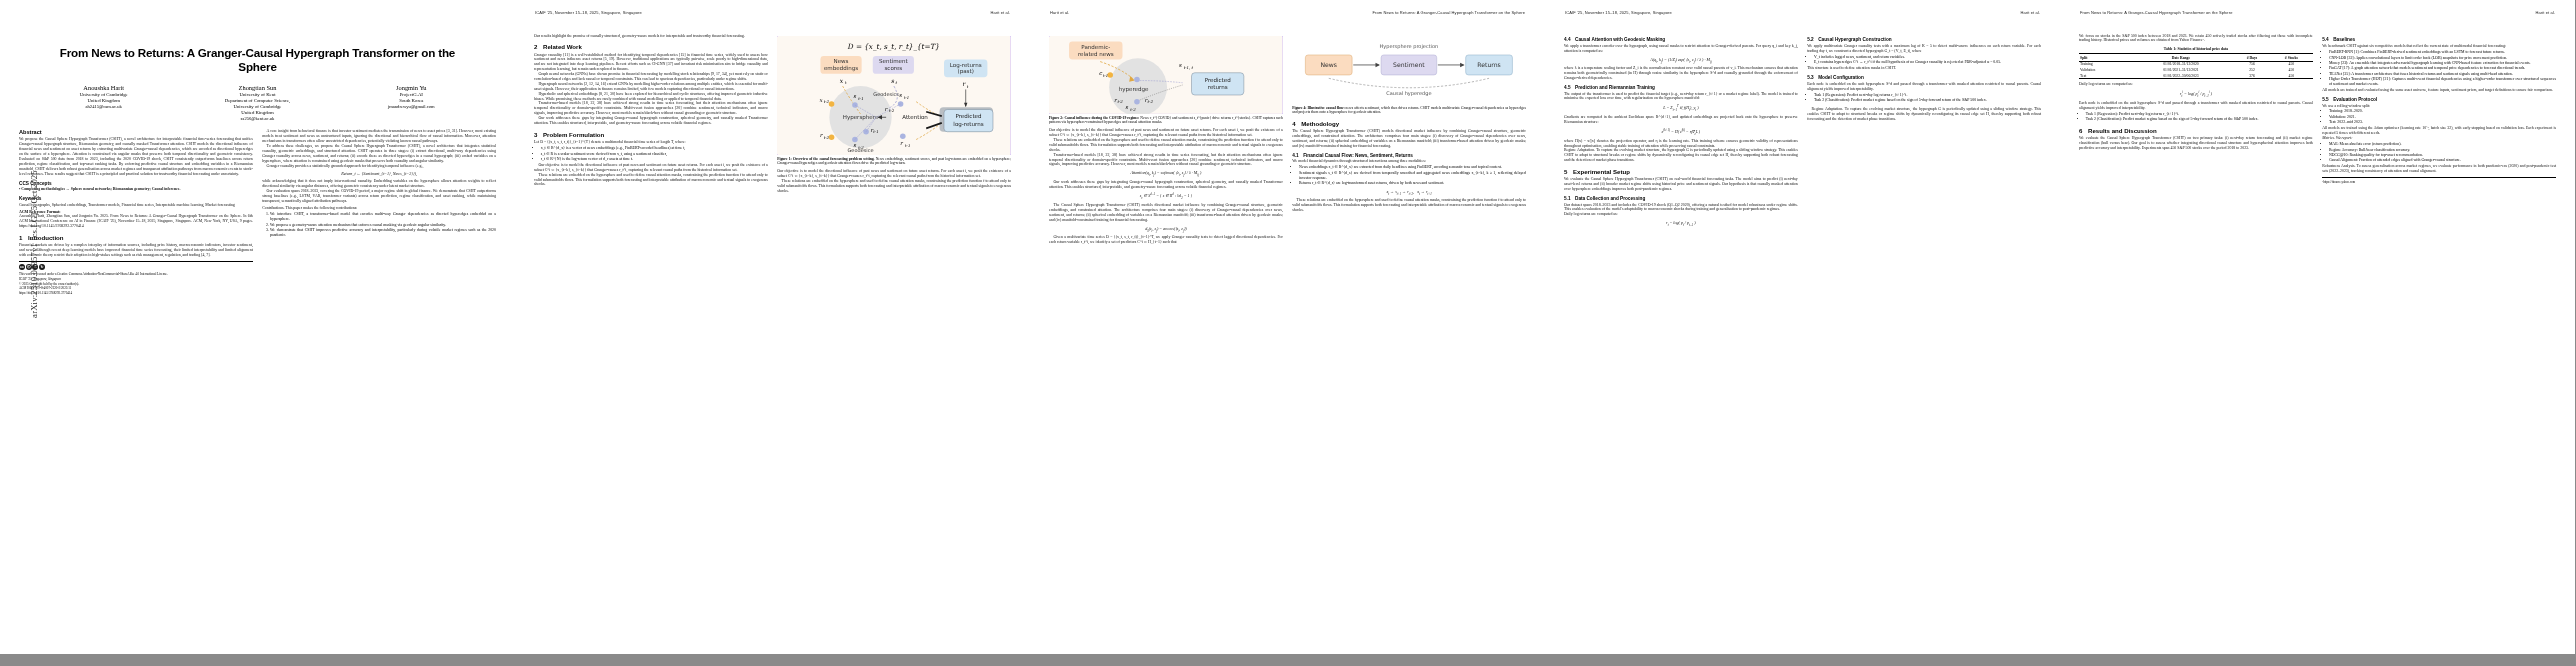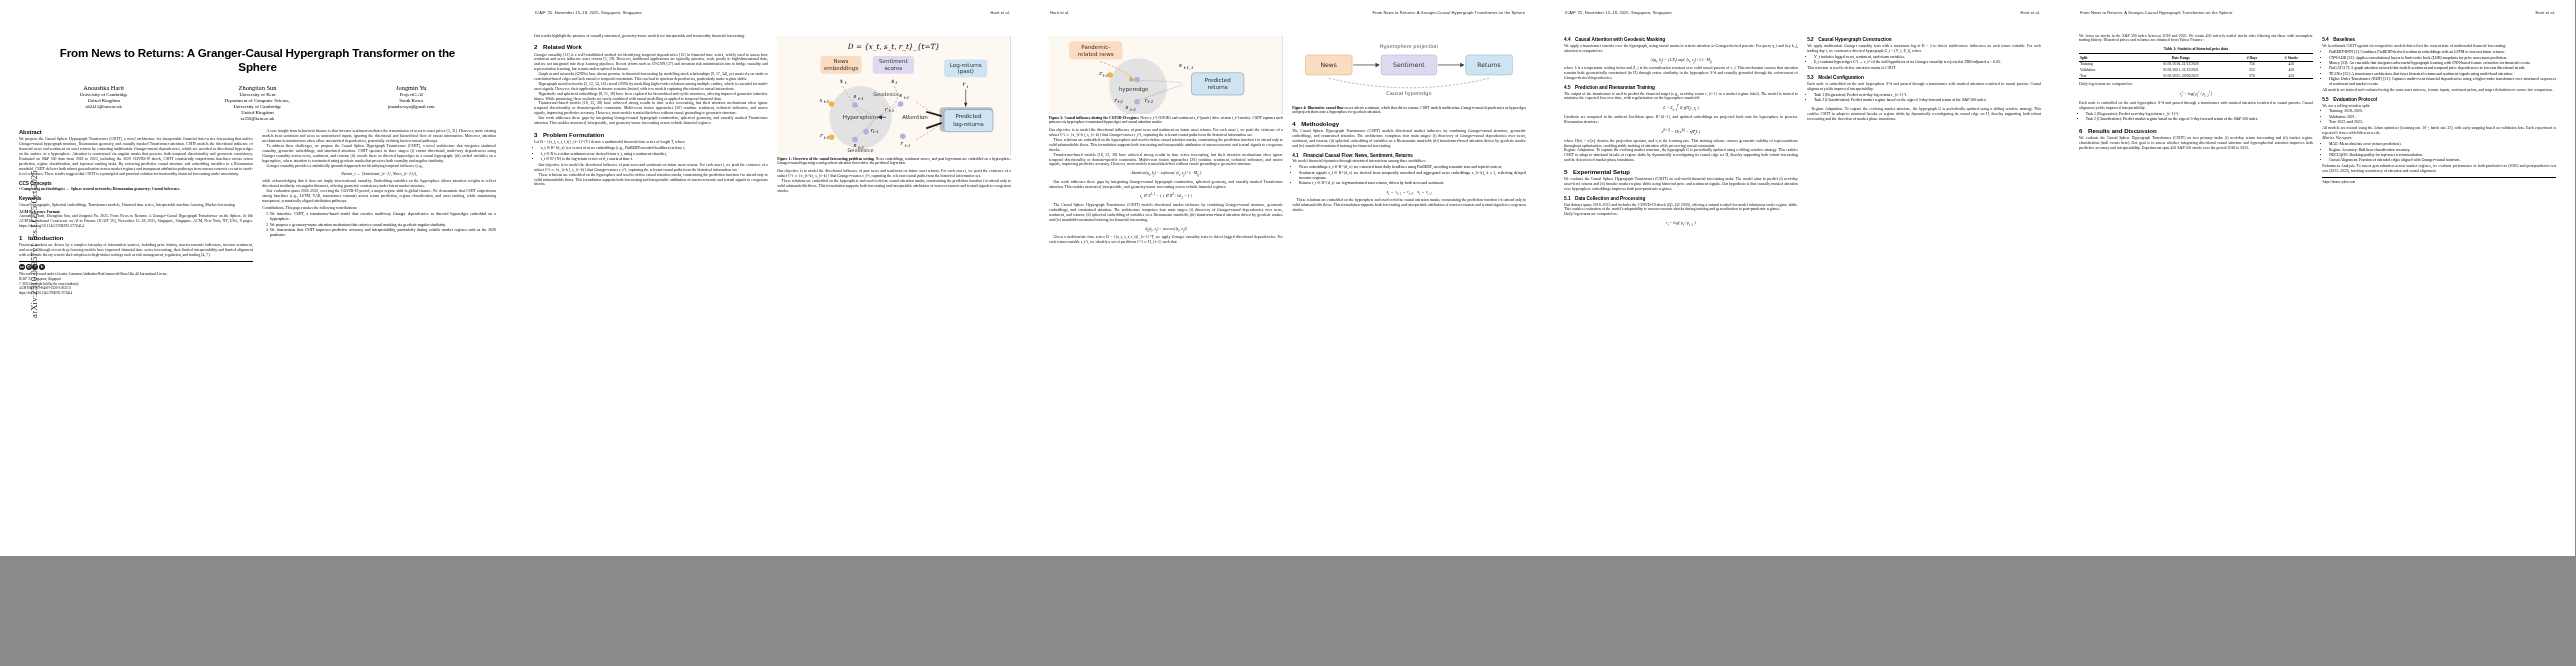--- a/index.html
+++ b/index.html
@@ -6,21 +6,21 @@
   * { box-sizing: border-box; }
   html, body { margin:0; padding:0; background:#8a8a8a; }
   body {
     width:2576px; height:667px;
     font-family:"Liberation Serif", serif;
     overflow:hidden;
   }
   .sheet-strip { display:flex; width:2576px; height:667px; gap:0; }
   .page {
     position:relative;
-    width:515px; height:556px;
+    width:515px; height:654px;
     background:#ffffff;
     padding:14.5px 19px 7.8px 19px;
     overflow:hidden;
     flex:0 0 515px;
   }
   .page.p1 { padding-top:10px; }
 
   
   .arxiv-stamp {
     position:absolute;

